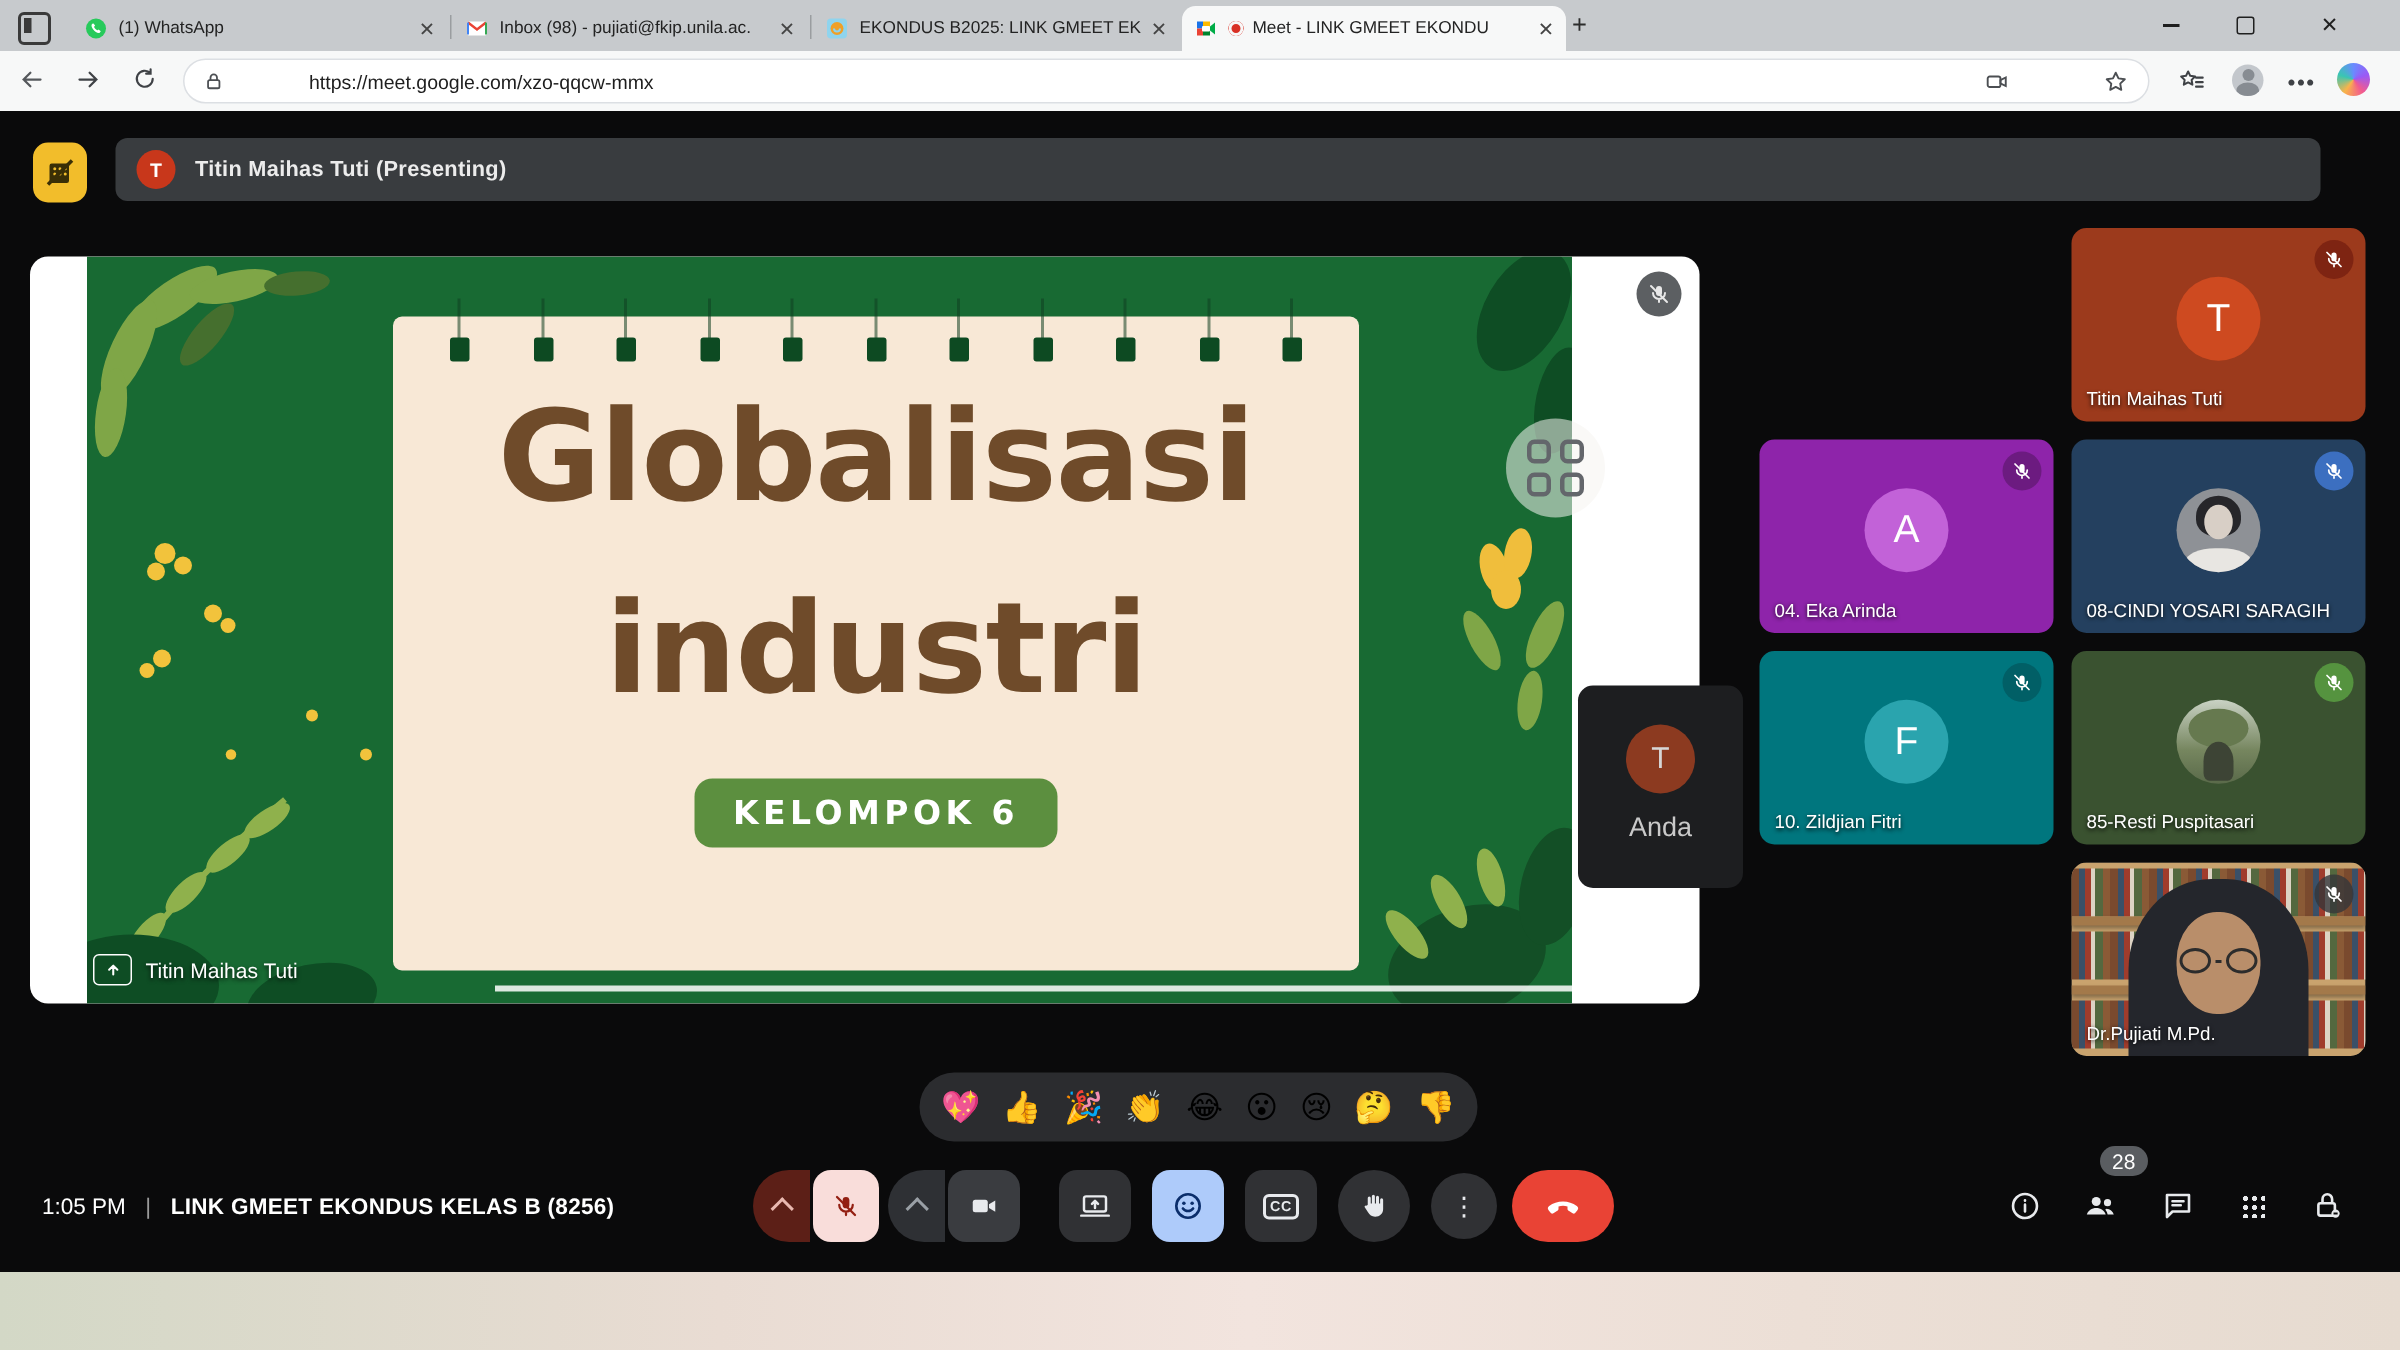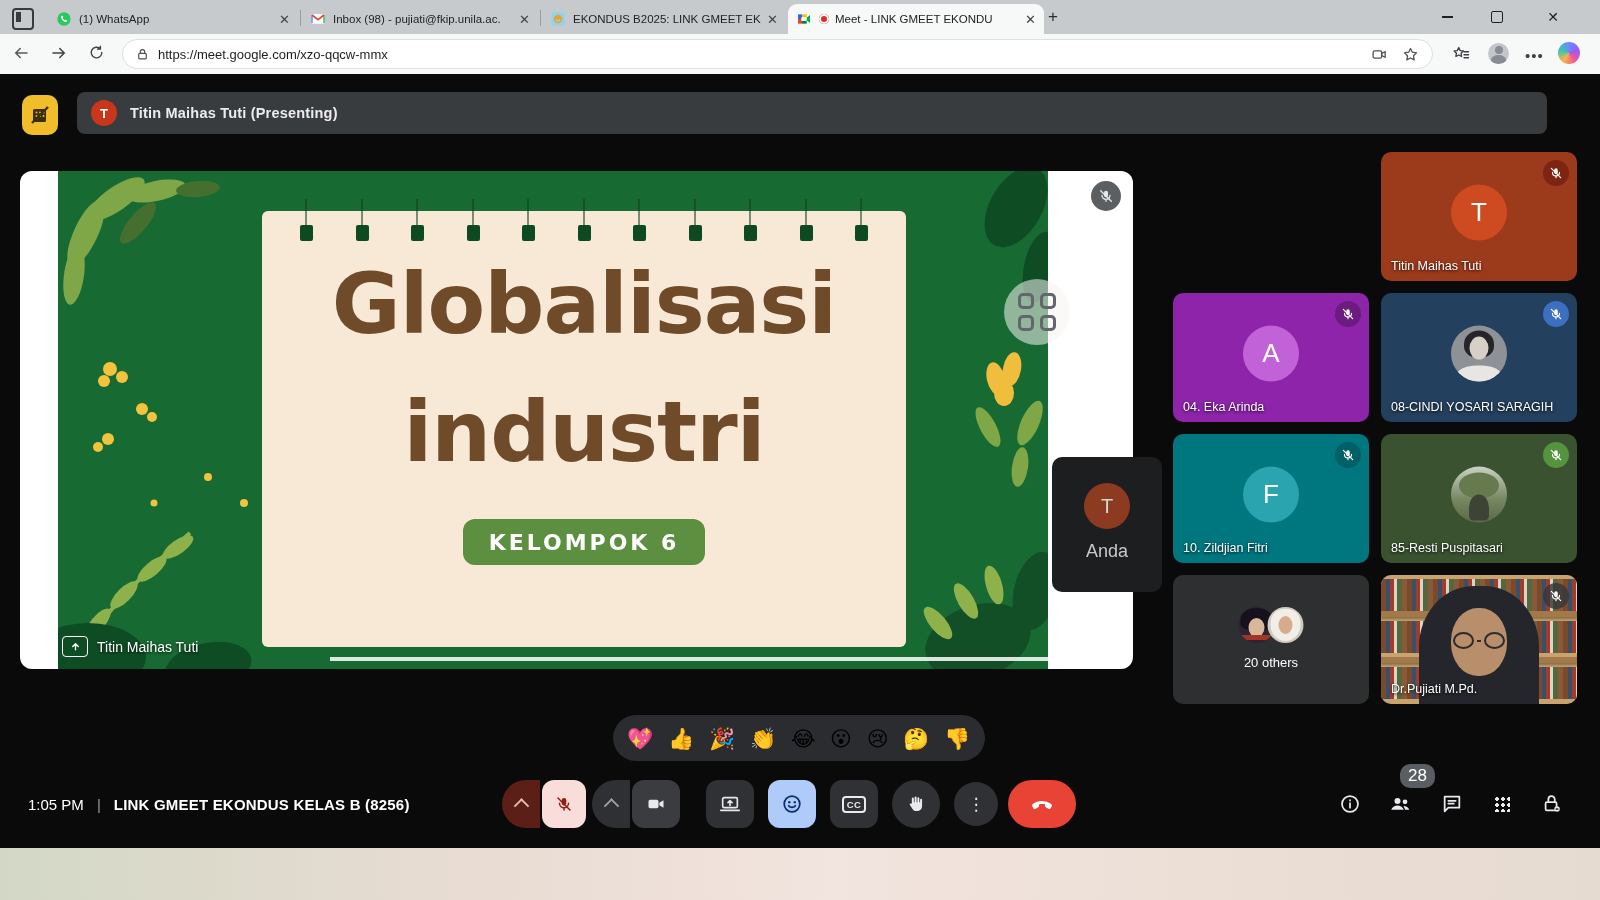--- a/index.html
+++ b/index.html
@@ -22,21 +22,21 @@
   .newtab{position:absolute;left:1044px;top:8px;width:18px;height:18px;color:#2c2c2c;font-size:17px;line-height:18px;text-align:center;}
   .winctl{position:absolute;top:0;width:46px;height:33px;display:flex;align-items:center;justify-content:center;color:#1f1f1f;}
   .wc-min::before{content:"";width:11px;height:2px;background:#1f1f1f;}
   .wc-max::before{content:"";width:10px;height:10px;border:1.4px solid #1f1f1f;border-radius:2px;}
   .wc-close{font-size:14px;}
 
   
   .toolbar{position:absolute;left:0;top:34px;width:1600px;height:40px;background:#f7f8f8;}
   .navic{position:absolute;top:10px;color:#3f4246;}
   .urlpill{position:absolute;left:122px;top:5px;width:1311px;height:30px;background:#fff;border:1px solid #dcdfe3;
-     border-radius:15px;box-sizing:border-box;display:flex;align-items:center;font-size:13px;color:#1e1e1e;}
+     border-radius:15px;box-sizing:border-box;display:flex;align-items:center;font-size:13px;color:#1e1e1e;gap:48px;}
   .pill-ic{color:#4c4f53;}
 
   
   .meet{position:absolute;left:0;top:74px;width:1600px;height:774px;background:#0a0a0b;}
   .warn-chip{position:absolute;left:22px;top:21px;width:36px;height:40px;background:#F2BD2B;border-radius:10px;
      display:flex;align-items:center;justify-content:center;}
   .banner{position:absolute;left:77px;top:18px;width:1470px;height:42px;background:#393c3f;border-radius:8px;
      display:flex;align-items:center;gap:13px;padding-left:14px;box-sizing:border-box;}
   .banner-av{width:26px;height:26px;border-radius:50%;background:#C8371B;color:#fff;font-size:13px;font-weight:bold;
      display:flex;align-items:center;justify-content:center;}
@@ -147,21 +147,21 @@
   .cam-btn{width:48px;height:48px;margin-left:2px;border-radius:12px;background:#3A3C40;color:#E8EAED;
      display:flex;align-items:center;justify-content:center;}
   .sqbtn{width:48px;height:48px;border-radius:12px;background:#303134;}
   .react-btn{background:#AECBFA;color:#0B2E6B;}
   .circbtn{width:44px;height:44px;top:708px;border-radius:50%;background:#303134;}
   .endbtn{left:1008px;width:68px;border-radius:24px;background:#E94335;}
   .ccbox{border:2px solid #E8EAED;border-radius:4px;font-size:9.5px;font-weight:bold;padding:1px 3px;letter-spacing:.5px;}
   .dots3{font-size:17px;letter-spacing:0;line-height:1;}
   .dots9{width:16px;height:16px;background-image:radial-gradient(circle,#E8EAED 1.7px,transparent 1.9px);
      background-size:6px 6px;background-position:0 0;}
-  .badge28{position:absolute;left:1400px;top:690px;background:#5A5D61;color:#fff;font-size:17px;
+  .badge28{position:absolute;left:1400px;top:690px;background:#5A5D61;color:#fff;font-size:14px;
      padding:2px 8px;border-radius:10px;}
 
   
   .taskbar{position:absolute;left:0;top:848px;width:1600px;height:52px;
      background:linear-gradient(90deg,#d3d8c6 0%,#e9dcd3 30%,#f2e4de 52%,#ecdfd6 75%,#e6dbd0 100%);}
 </style>
 </head>
 <body>
 
 <div id="screen">
@@ -459,34 +459,20 @@
             <path d="M4 4l16 16"></path>
           </svg>
       </div>
       <div class="pavatar ph-resti">
         <div class="tree"></div>
           <div class="fig"></div>
       </div>
       <div class="plabel">85-Resti Puspitasari</div>
     </div>
 
-    <div class="ptile" style="left:1173px;top:501px;">
-      <div class="oth-wrap">
-        <div class="oth oth1">
-            <div class="hair"></div>
-            <div class="face"></div>
-            <div class="band"></div>
-          </div>
-        <div class="oth oth2">
-            <div class="hijab"></div>
-            <div class="face"></div>
-          </div>
-      </div>
-      <div class="plabel-center">20 others</div>
-    </div>
 
     <div class="ptile" style="left:1381px;top:501px;">
       <div class="v-puji">
         <div class="bookrow" style="top:4px;"></div>
         <div class="shelfboard" style="top:36px;"></div>
         <div class="bookrow" style="top:46px;"></div>
         <div class="shelfboard" style="top:82px;"></div>
         <div class="bookrow" style="top:92px;"></div>
         <div class="puji-hijab">
           <div class="puji-face">

